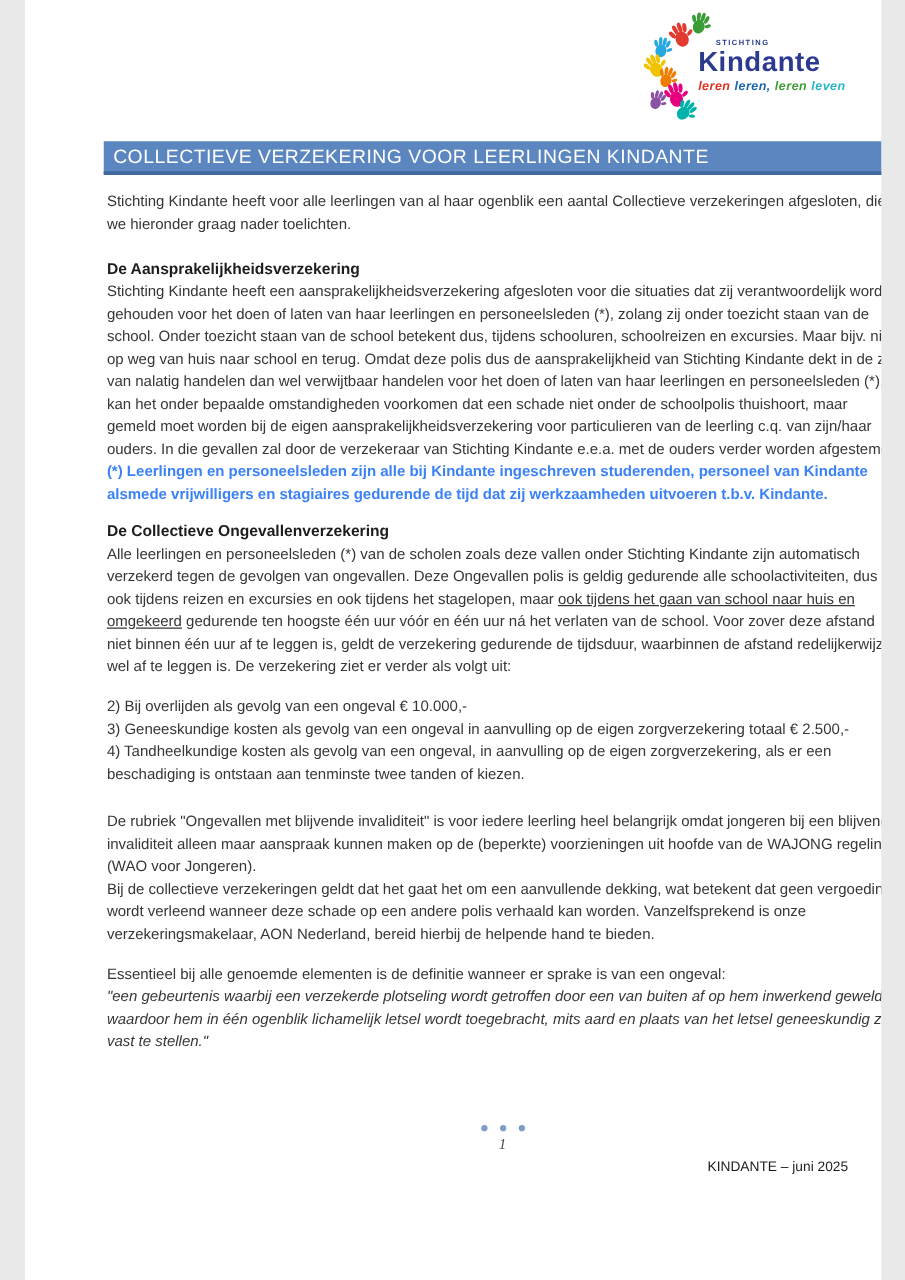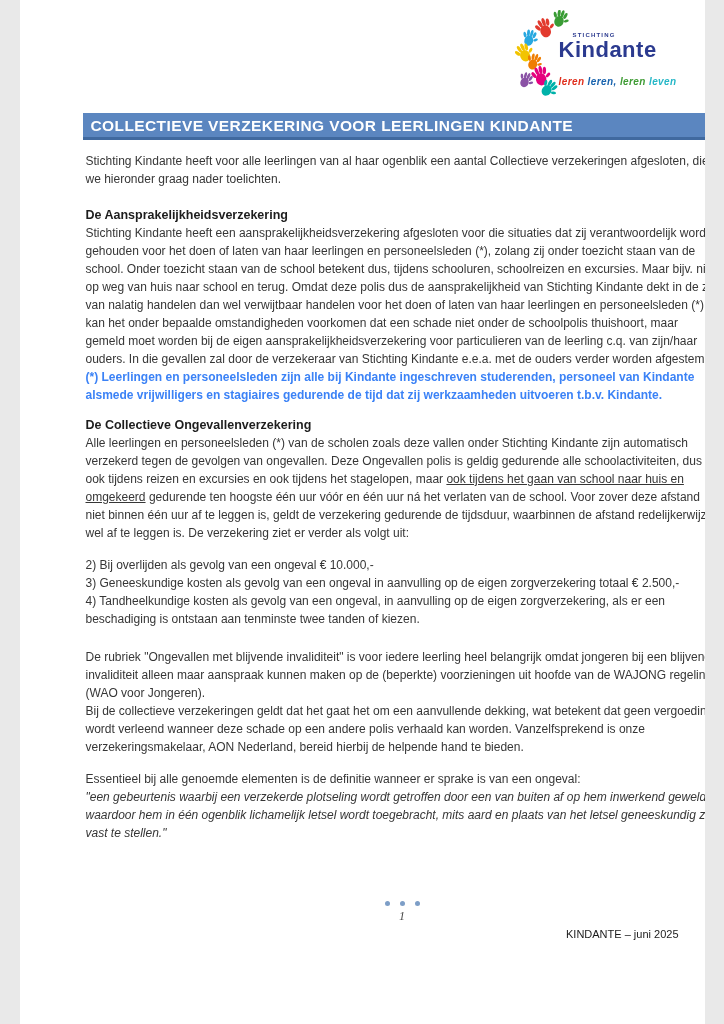--- a/index.html
+++ b/index.html
@@ -12,27 +12,27 @@
     color:#363636;
     overflow:hidden;
   }
   
   .logo{position:absolute;top:14px;right:18px;width:172px;height:86px;}
   .logo .hands{position:absolute;left:0;top:-4px;}
   .logo .textblock{position:absolute;left:44px;top:18px;width:128px;}
   .logo .stichting{font-size:6px;font-weight:bold;letter-spacing:1.2px;color:#2b3a8f;margin-left:14px;}
   .logo .brand{font-size:22px;font-weight:bold;color:#2b3a8f;letter-spacing:0.5px;line-height:24px;}
   .logo .brand .k{color:#2b3a8f;}
-  .logo .tagline{font-size:10px;font-weight:bold;font-style:italic;letter-spacing:0.4px;margin-top:14px;white-space:nowrap;}
+  .logo .tagline{font-size:10px;font-weight:bold;font-style:italic;letter-spacing:0.4px;margin-top:2px;white-space:nowrap;}
   .tl1{color:#e0301e}.tl2{color:#1a64ae}.tl3{color:#3f9c35}.tl4{color:#26b7c7}
   
   .titlebar{
     position:absolute;left:63px;top:113px;width:635px;box-sizing:border-box;
     background:#5b86c0;border-bottom:3px solid #40699f;
-    color:#ffffff;font-weight:bold;font-size:15.5px;letter-spacing:0.4px;
+    color:#ffffff;font-weight:normal;font-size:15.5px;letter-spacing:0.4px;
     padding:4px 8px 2px 8px;
   }
   
   .content{position:absolute;left:66px;top:152px;width:633px;font-size:12px;line-height:18px;}
   .content p{margin:0;}
   .h-bold{font-weight:bold;color:#1d1d1d;font-size:12.5px;}
   .b-bold{font-weight:bold;color:#3b82f6;}
   .sp14{height:14px}.sp18{height:18px}.sp12{height:12px}.sp20{height:20px}
   .ul{text-decoration:underline;}
   .quote{font-style:italic;}

